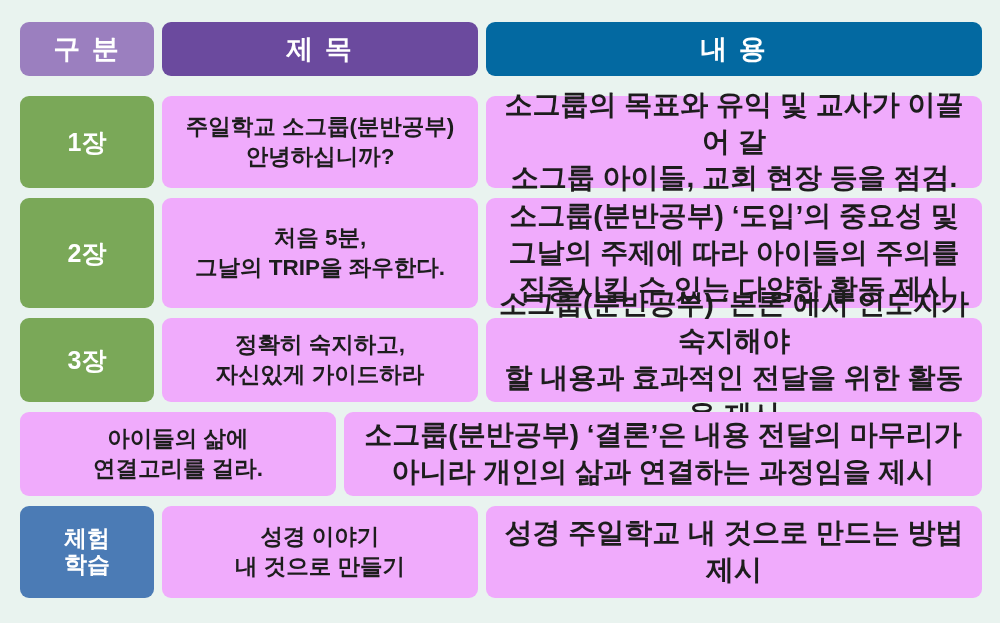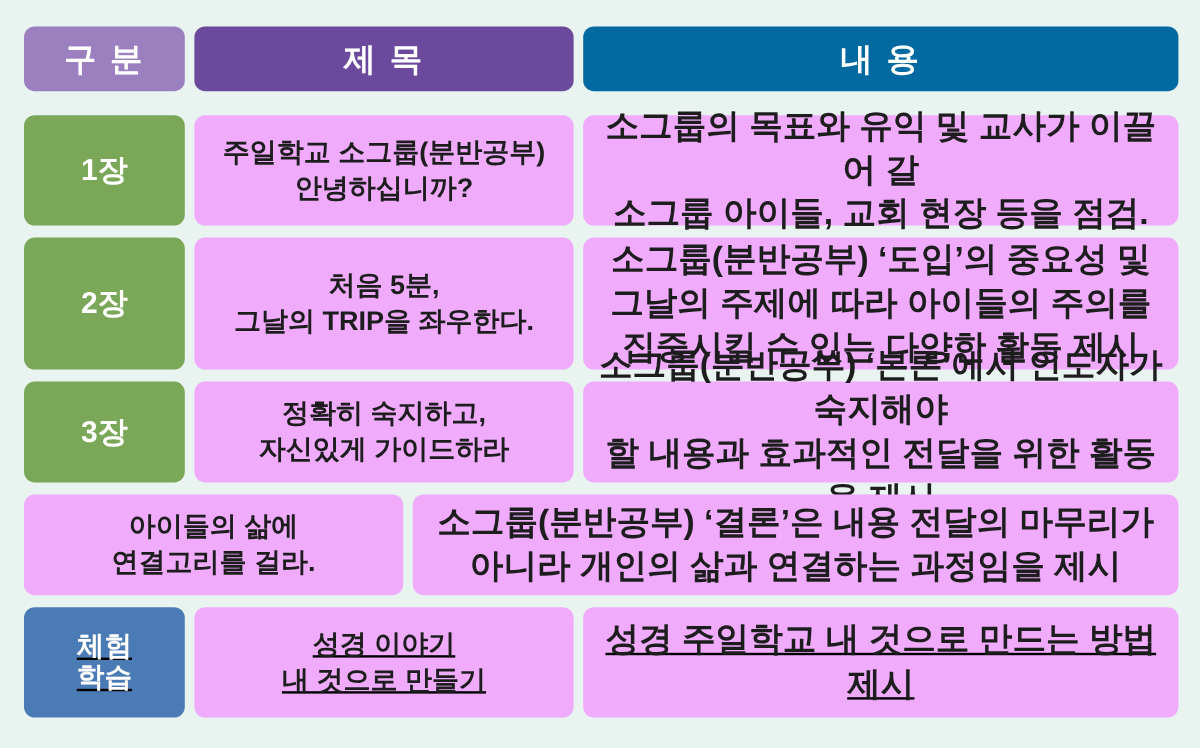--- a/index.html
+++ b/index.html
@@ -75,21 +75,21 @@
     font-weight: bold;
     line-height: 1.32;
   }
   .content-cell.wide {
     font-size: 28px;
   }
   .r1 { height: 92px; }
   .r2 { height: 110px; }
   .r3 { height: 84px; }
   .r4 { height: 84px; }
-  .r5 { height: 92px; text-decoration: underline; }
+  .r5 { height: 92px; }
   .cell-text {
     display: block;
     white-space: pre-line;
   }
 </style>
 </head>
 <body>
 
 <div class="table-wrap">
 

